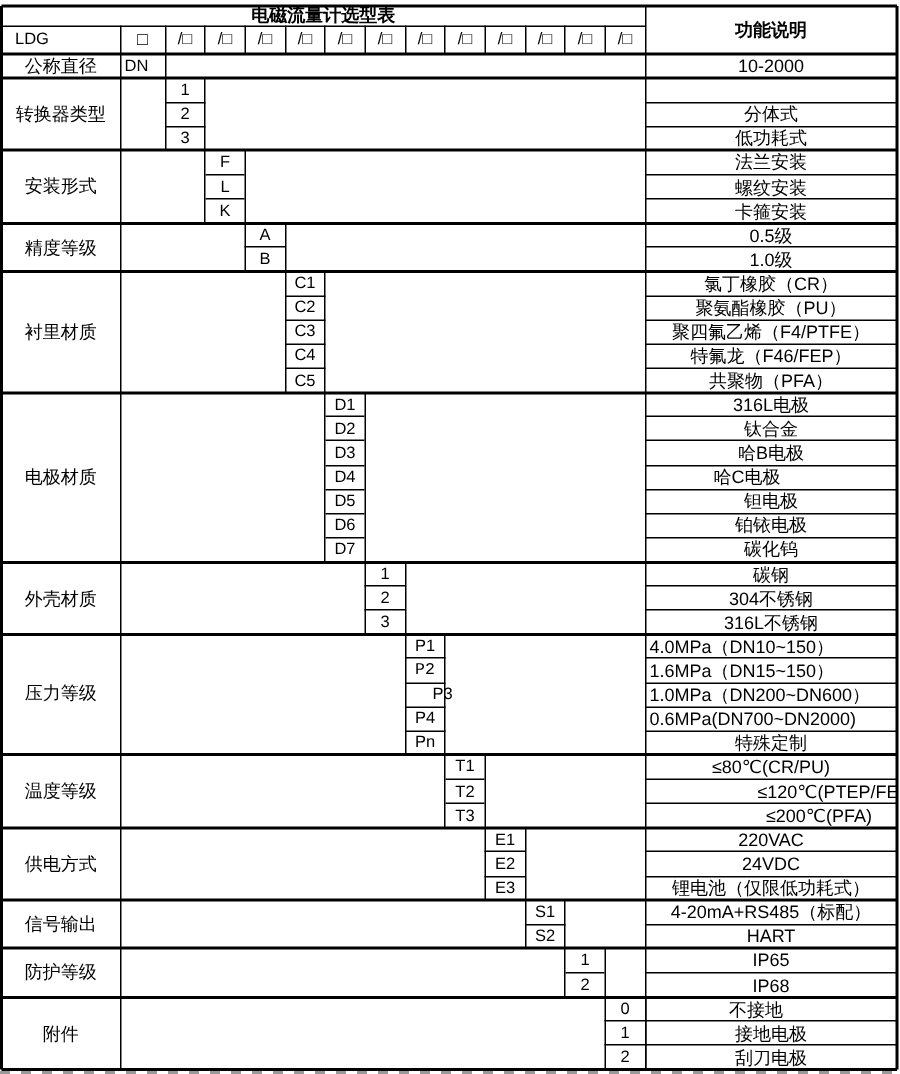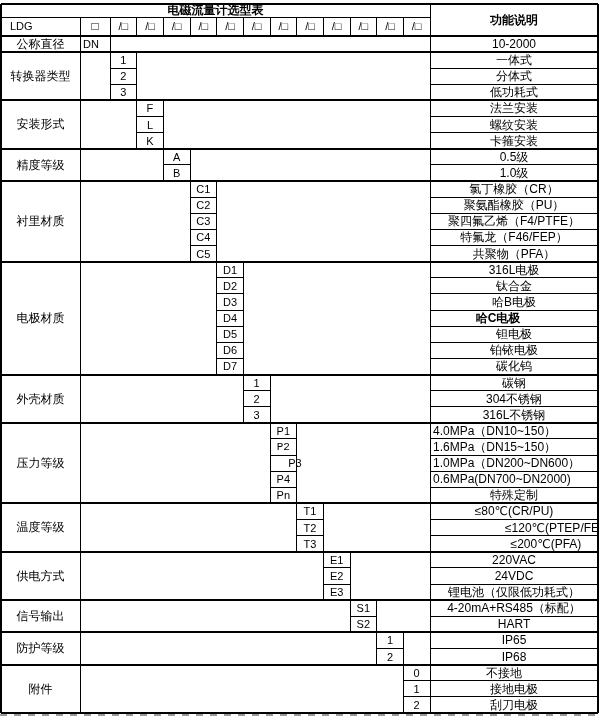--- a/index.html
+++ b/index.html
@@ -58,21 +58,20 @@
     <div class="txt" style="left: 403.333px; top: 17px; width: 26.6667px; height: 19px; line-height: 19px; font-size: 11px;">/□</div>
     <div class="txt" style="left: 1px; top: 36px; width: 79px; height: 16.119px; line-height: 16.119px;">公称直径</div>
     <div class="txt" style="left: 80px; top: 36px; width: 30px; height: 16.119px; line-height: 16.119px; text-align: left; padding-left: 3px; box-sizing: border-box; font-size: 11px;">DN</div>
     <div class="txt" style="left: 430px; top: 36px; width: 168px; height: 16.119px; line-height: 16.119px;">10-2000</div>
     <div class="ln" style="left: 109.5px; top: 36px; width: 1px; height: 16.119px;"></div>
     <div class="ln" style="left: 1px; top: 51.119px; width: 597px; height: 2px;"></div>
     <div class="txt" style="left: 1px; top: 52.119px; width: 79px; height: 48.3571px; line-height: 48.3571px;">转换器类型</div>
     <div class="ln" style="left: 109.5px; top: 52.119px; width: 1px; height: 48.3571px;"></div>
     <div class="ln" style="left: 136.167px; top: 52.119px; width: 1px; height: 48.3571px;"></div>
     <div class="txt" style="left: 110px; top: 52.119px; width: 26.6667px; height: 16.119px; line-height: 16.119px; font-size: 11px;">1</div>
-    <div class="txt" style="left: 430px; top: 52.119px; width: 168px; height: 16.119px; line-height: 16.119px;">一体式</div>
     <div class="txt" style="left: 110px; top: 68.2381px; width: 26.6667px; height: 16.119px; line-height: 16.119px; font-size: 11px;">2</div>
     <div class="txt" style="left: 430px; top: 68.2381px; width: 168px; height: 16.119px; line-height: 16.119px;">分体式</div>
     <div class="ln" style="left: 110px; top: 67.7381px; width: 26.6667px; height: 1px;"></div>
     <div class="ln" style="left: 430px; top: 67.7381px; width: 168px; height: 1px;"></div>
     <div class="txt" style="left: 110px; top: 84.3571px; width: 26.6667px; height: 16.119px; line-height: 16.119px; font-size: 11px;">3</div>
     <div class="txt" style="left: 430px; top: 84.3571px; width: 168px; height: 16.119px; line-height: 16.119px;">低功耗式</div>
     <div class="ln" style="left: 110px; top: 83.8571px; width: 26.6667px; height: 1px;"></div>
     <div class="ln" style="left: 430px; top: 83.8571px; width: 168px; height: 1px;"></div>
     <div class="ln" style="left: 1px; top: 99.4762px; width: 597px; height: 2px;"></div>
     <div class="txt" style="left: 1px; top: 100.476px; width: 79px; height: 48.3571px; line-height: 48.3571px;">安装形式</div>
@@ -128,21 +127,21 @@
     <div class="txt" style="left: 430px; top: 261.667px; width: 168px; height: 16.119px; line-height: 16.119px;">316L电极</div>
     <div class="txt" style="left: 216.667px; top: 277.786px; width: 26.6667px; height: 16.119px; line-height: 16.119px; font-size: 11px;">D2</div>
     <div class="txt" style="left: 430px; top: 277.786px; width: 168px; height: 16.119px; line-height: 16.119px;">钛合金</div>
     <div class="ln" style="left: 216.667px; top: 277.286px; width: 26.6667px; height: 1px;"></div>
     <div class="ln" style="left: 430px; top: 277.286px; width: 168px; height: 1px;"></div>
     <div class="txt" style="left: 216.667px; top: 293.905px; width: 26.6667px; height: 16.119px; line-height: 16.119px; font-size: 11px;">D3</div>
     <div class="txt" style="left: 430px; top: 293.905px; width: 168px; height: 16.119px; line-height: 16.119px;">哈B电极</div>
     <div class="ln" style="left: 216.667px; top: 293.405px; width: 26.6667px; height: 1px;"></div>
     <div class="ln" style="left: 430px; top: 293.405px; width: 168px; height: 1px;"></div>
     <div class="txt" style="left: 216.667px; top: 310.024px; width: 26.6667px; height: 16.119px; line-height: 16.119px; font-size: 11px;">D4</div>
-    <div class="txt" style="left: 430px; top: 310.024px; width: 136px; height: 16.119px; line-height: 16.119px; font-weight: bold;">哈C电极</div>
+    <div class="txt" style="left: 430px; top: 310.024px; width: 136px; height: 16.119px; line-height: 16.119px;">哈C电极</div>
     <div class="ln" style="left: 216.667px; top: 309.524px; width: 26.6667px; height: 1px;"></div>
     <div class="ln" style="left: 430px; top: 309.524px; width: 168px; height: 1px;"></div>
     <div class="txt" style="left: 216.667px; top: 326.143px; width: 26.6667px; height: 16.119px; line-height: 16.119px; font-size: 11px;">D5</div>
     <div class="txt" style="left: 430px; top: 326.143px; width: 168px; height: 16.119px; line-height: 16.119px;">钽电极</div>
     <div class="ln" style="left: 216.667px; top: 325.643px; width: 26.6667px; height: 1px;"></div>
     <div class="ln" style="left: 430px; top: 325.643px; width: 168px; height: 1px;"></div>
     <div class="txt" style="left: 216.667px; top: 342.262px; width: 26.6667px; height: 16.119px; line-height: 16.119px; font-size: 11px;">D6</div>
     <div class="txt" style="left: 430px; top: 342.262px; width: 168px; height: 16.119px; line-height: 16.119px;">铂铱电极</div>
     <div class="ln" style="left: 216.667px; top: 341.762px; width: 26.6667px; height: 1px;"></div>
     <div class="ln" style="left: 430px; top: 341.762px; width: 168px; height: 1px;"></div>
@@ -158,21 +157,21 @@
     <div class="txt" style="left: 430px; top: 374.5px; width: 168px; height: 16.119px; line-height: 16.119px;">碳钢</div>
     <div class="txt" style="left: 243.333px; top: 390.619px; width: 26.6667px; height: 16.119px; line-height: 16.119px; font-size: 11px;">2</div>
     <div class="txt" style="left: 430px; top: 390.619px; width: 168px; height: 16.119px; line-height: 16.119px;">304不锈钢</div>
     <div class="ln" style="left: 243.333px; top: 390.119px; width: 26.6667px; height: 1px;"></div>
     <div class="ln" style="left: 430px; top: 390.119px; width: 168px; height: 1px;"></div>
     <div class="txt" style="left: 243.333px; top: 406.738px; width: 26.6667px; height: 16.119px; line-height: 16.119px; font-size: 11px;">3</div>
     <div class="txt" style="left: 430px; top: 406.738px; width: 168px; height: 16.119px; line-height: 16.119px;">316L不锈钢</div>
     <div class="ln" style="left: 243.333px; top: 406.238px; width: 26.6667px; height: 1px;"></div>
     <div class="ln" style="left: 430px; top: 406.238px; width: 168px; height: 1px;"></div>
     <div class="ln" style="left: 1px; top: 421.857px; width: 597px; height: 2px;"></div>
-    <div class="txt" style="left: 1px; top: 422.857px; width: 79px; height: 59px; line-height: 80.5952px;">压力等级</div>
+    <div class="txt" style="left: 1px; top: 422.857px; width: 79px; height: 59px; line-height: 80.5952px; font-family: Liberation Mono, monospace;">压力等级</div>
     <div class="ln" style="left: 269.5px; top: 422.857px; width: 1px; height: 80.5952px;"></div>
     <div class="ln" style="left: 296.167px; top: 422.857px; width: 1px; height: 80.5952px;"></div>
     <div class="txt" style="left: 270px; top: 422.857px; width: 26.6667px; height: 16.119px; line-height: 16.119px; font-size: 11px;">P1</div>
     <div class="txt" style="left: 430px; top: 422.857px; width: 168px; height: 16.119px; line-height: 16.119px; text-align: left; padding-left: 3px; box-sizing: border-box;">4.0MPa（DN10~150）</div>
     <div class="txt" style="left: 270px; top: 438.976px; width: 26.6667px; height: 16.119px; line-height: 16.119px; font-size: 11px; font-family: Liberation Mono, monospace;">P2</div>
     <div class="txt" style="left: 430px; top: 438.976px; width: 168px; height: 16.119px; line-height: 16.119px; text-align: left; padding-left: 3px; box-sizing: border-box;">1.6MPa（DN15~150）</div>
     <div class="ln" style="left: 270px; top: 438.476px; width: 26.6667px; height: 1px;"></div>
     <div class="ln" style="left: 430px; top: 438.476px; width: 168px; height: 1px;"></div>
     <div class="txt" style="left: 270px; top: 455.095px; width: 50px; height: 16.119px; line-height: 16.119px; font-size: 11px;">P3</div>
     <div class="txt" style="left: 430px; top: 455.095px; width: 168px; height: 16.119px; line-height: 16.119px; text-align: left; padding-left: 3px; box-sizing: border-box;">1.0MPa（DN200~DN600）</div>

